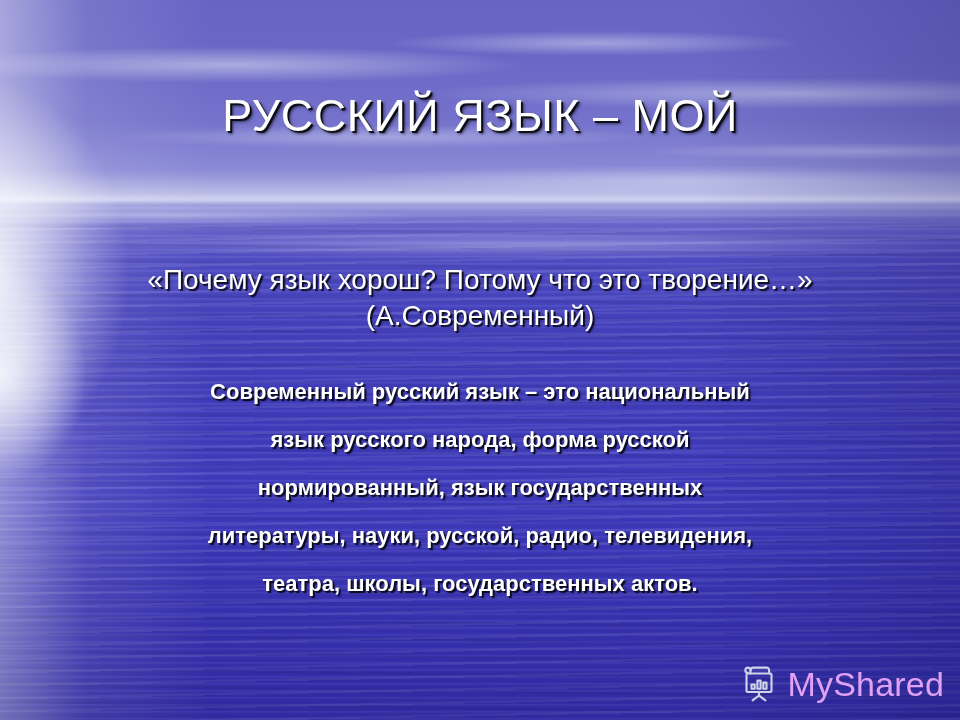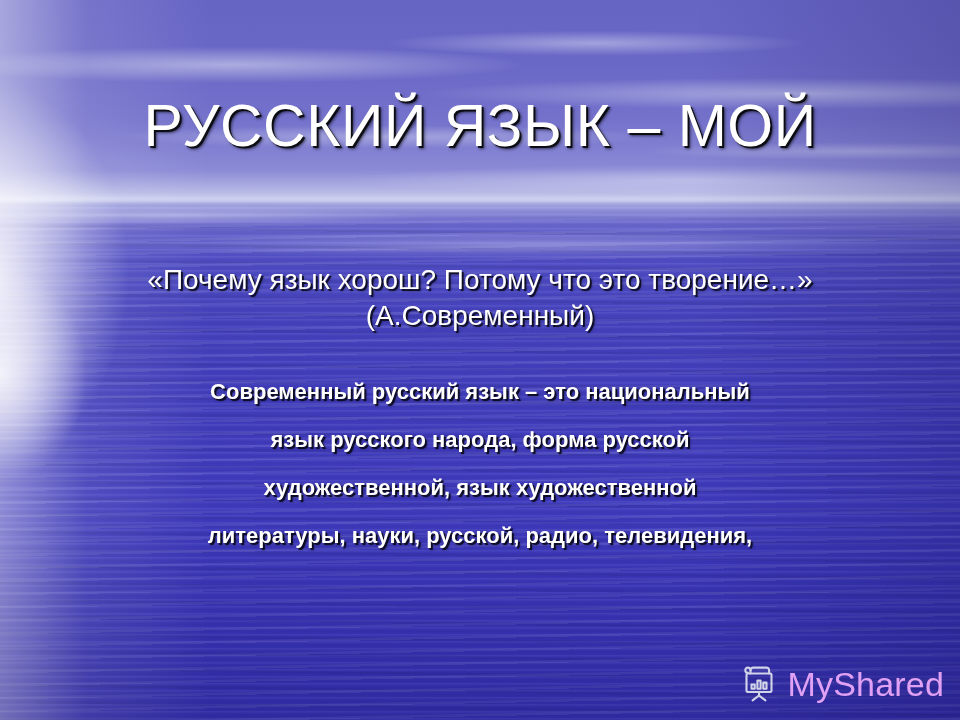--- a/index.html
+++ b/index.html
@@ -102,21 +102,21 @@
     position: absolute;
     inset: 0;
     text-align: center;
     color: #ffffff;
   }
 
   .title {
     position: absolute;
     left: 0; right: 0;
     top: 58px;
-    font-size: 59px;
+    font-size: 45px;
     line-height: 56px;
     font-weight: 400;
     letter-spacing: .5px;
     text-shadow:
       2px 2px 0 rgba(0,0,0,.80),
       3px 3px 3px rgba(0,0,0,.55);
   }
   .title span { display: block; }
 
   .quote {
@@ -184,22 +184,23 @@
     </h1>
 
     <div class="quote">
       <span>«Почему язык хорош? Потому что это творение…»</span>
       <span>(А.Современный)</span>
     </div>
 
     <div class="body-text">
       <span>Современный русский язык – это национальный</span>
       <span>язык русского народа, форма русской</span>
-      <span>художественной, язык художественной</span>
+      <span>нормированный, язык государственных</span>
       <span>литературы, науки, русской, радио, телевидения,</span>
+      <span>театра, школы, государственных актов.</span>
     </div>
 
     <div class="watermark">
       <span>
         <svg width="38" height="36" viewBox="0 0 38 36" fill="none" stroke="#dfe3ef" stroke-width="2.1" stroke-linecap="round" stroke-linejoin="round">
 
           <rect x="6.5" y="7.5" width="25" height="18.5" rx="1.2"></rect>
 
           <path d="M10.5 7.5 V4.2 a2.6 2.6 0 0 1 2.6-2.6 h13.4 a2.6 2.6 0 0 1 2.6 2.6 v3.3"></path>
           <path d="M10.5 4.2 a2.6 2.6 0 0 0 -2.6 -2.6 a2.6 2.6 0 0 0 -2.6 2.6 a2.6 2.6 0 0 0 2.6 2.6"></path>

